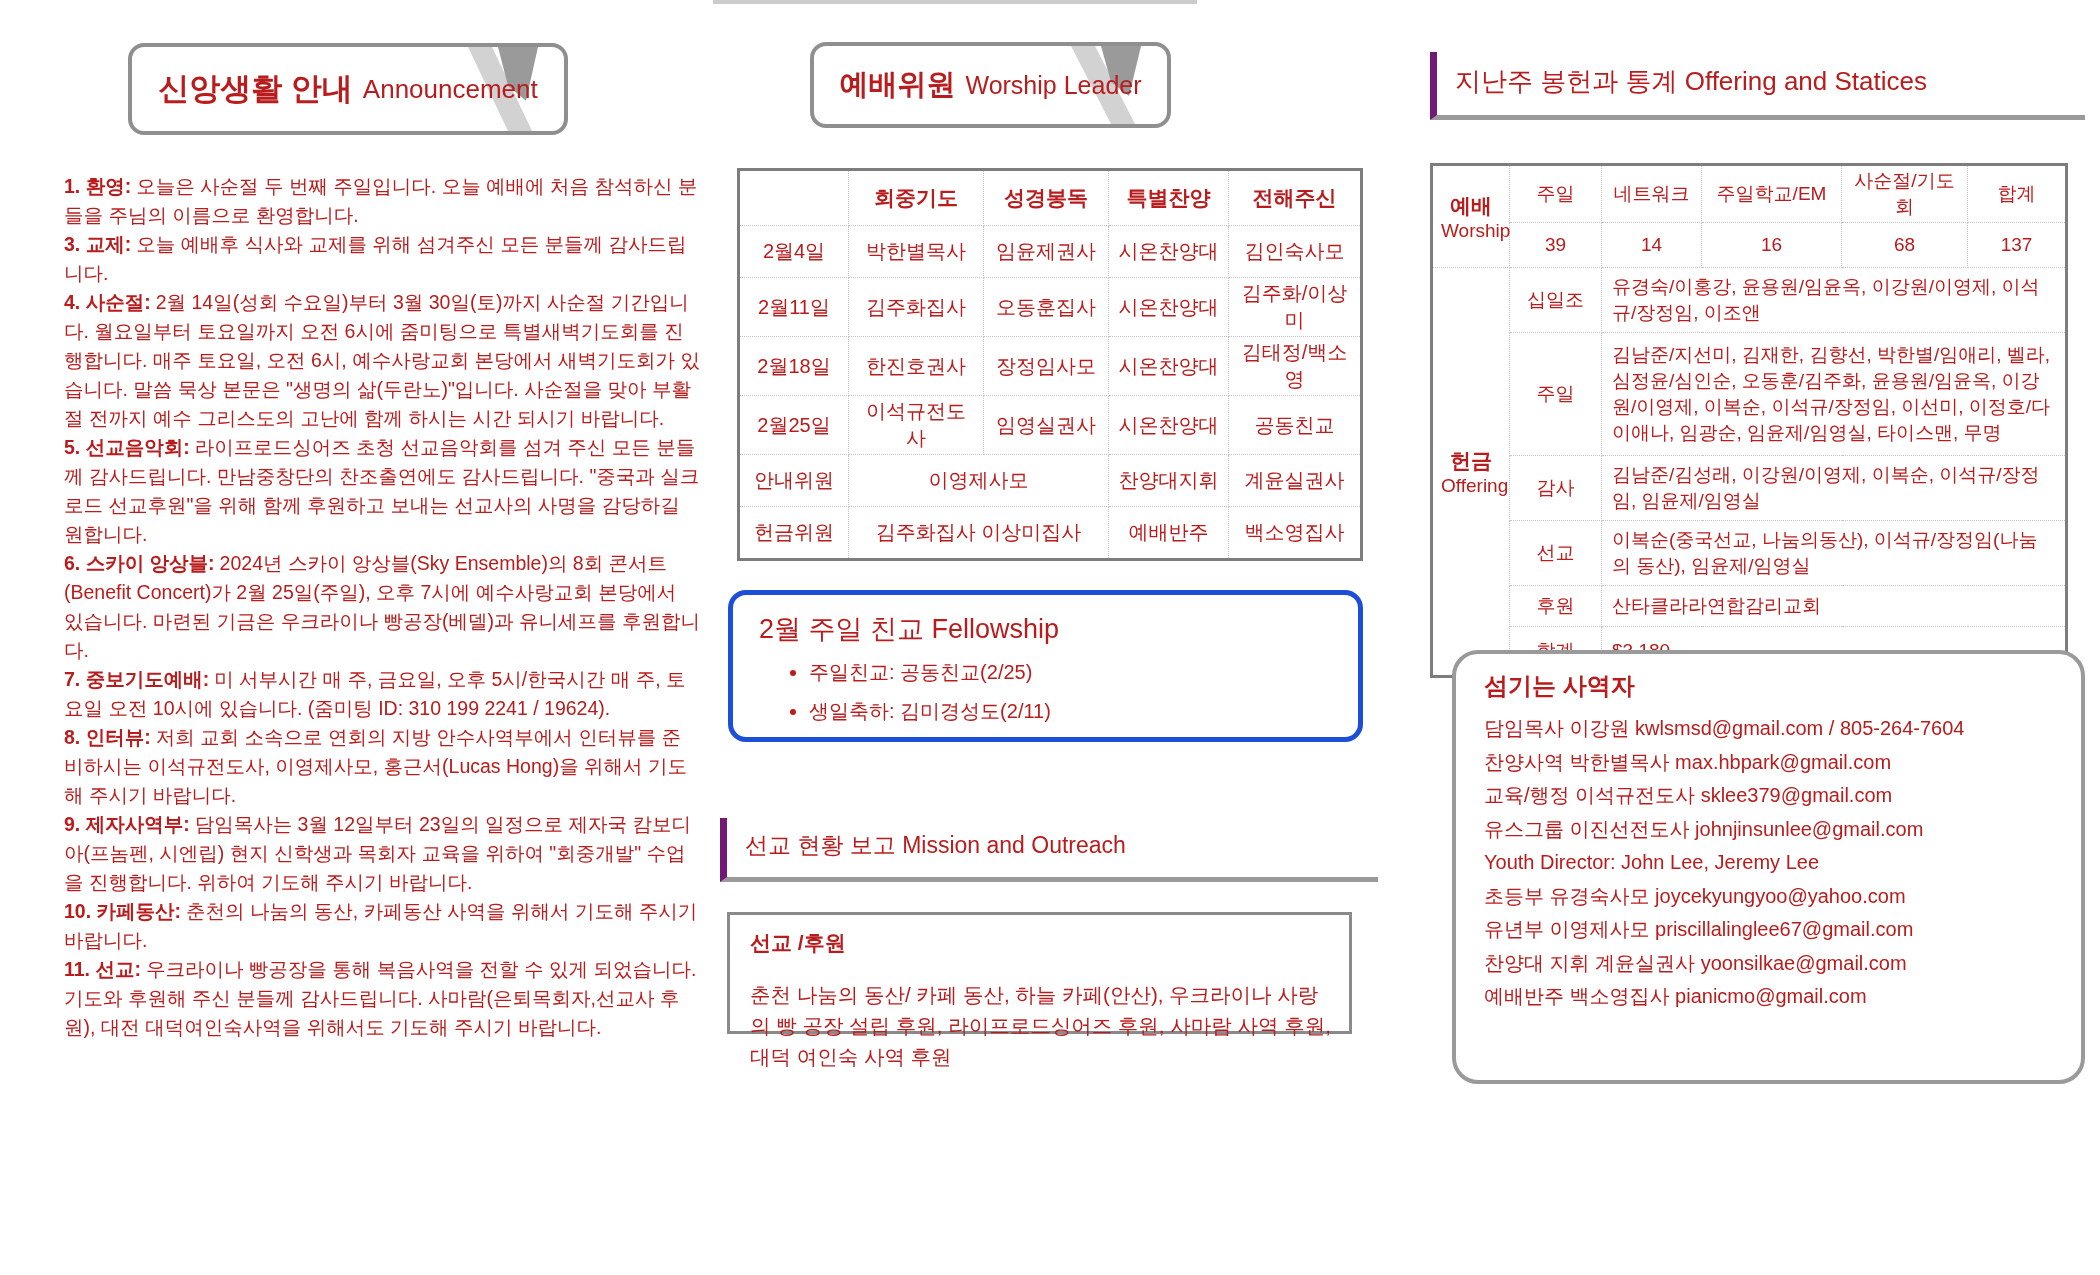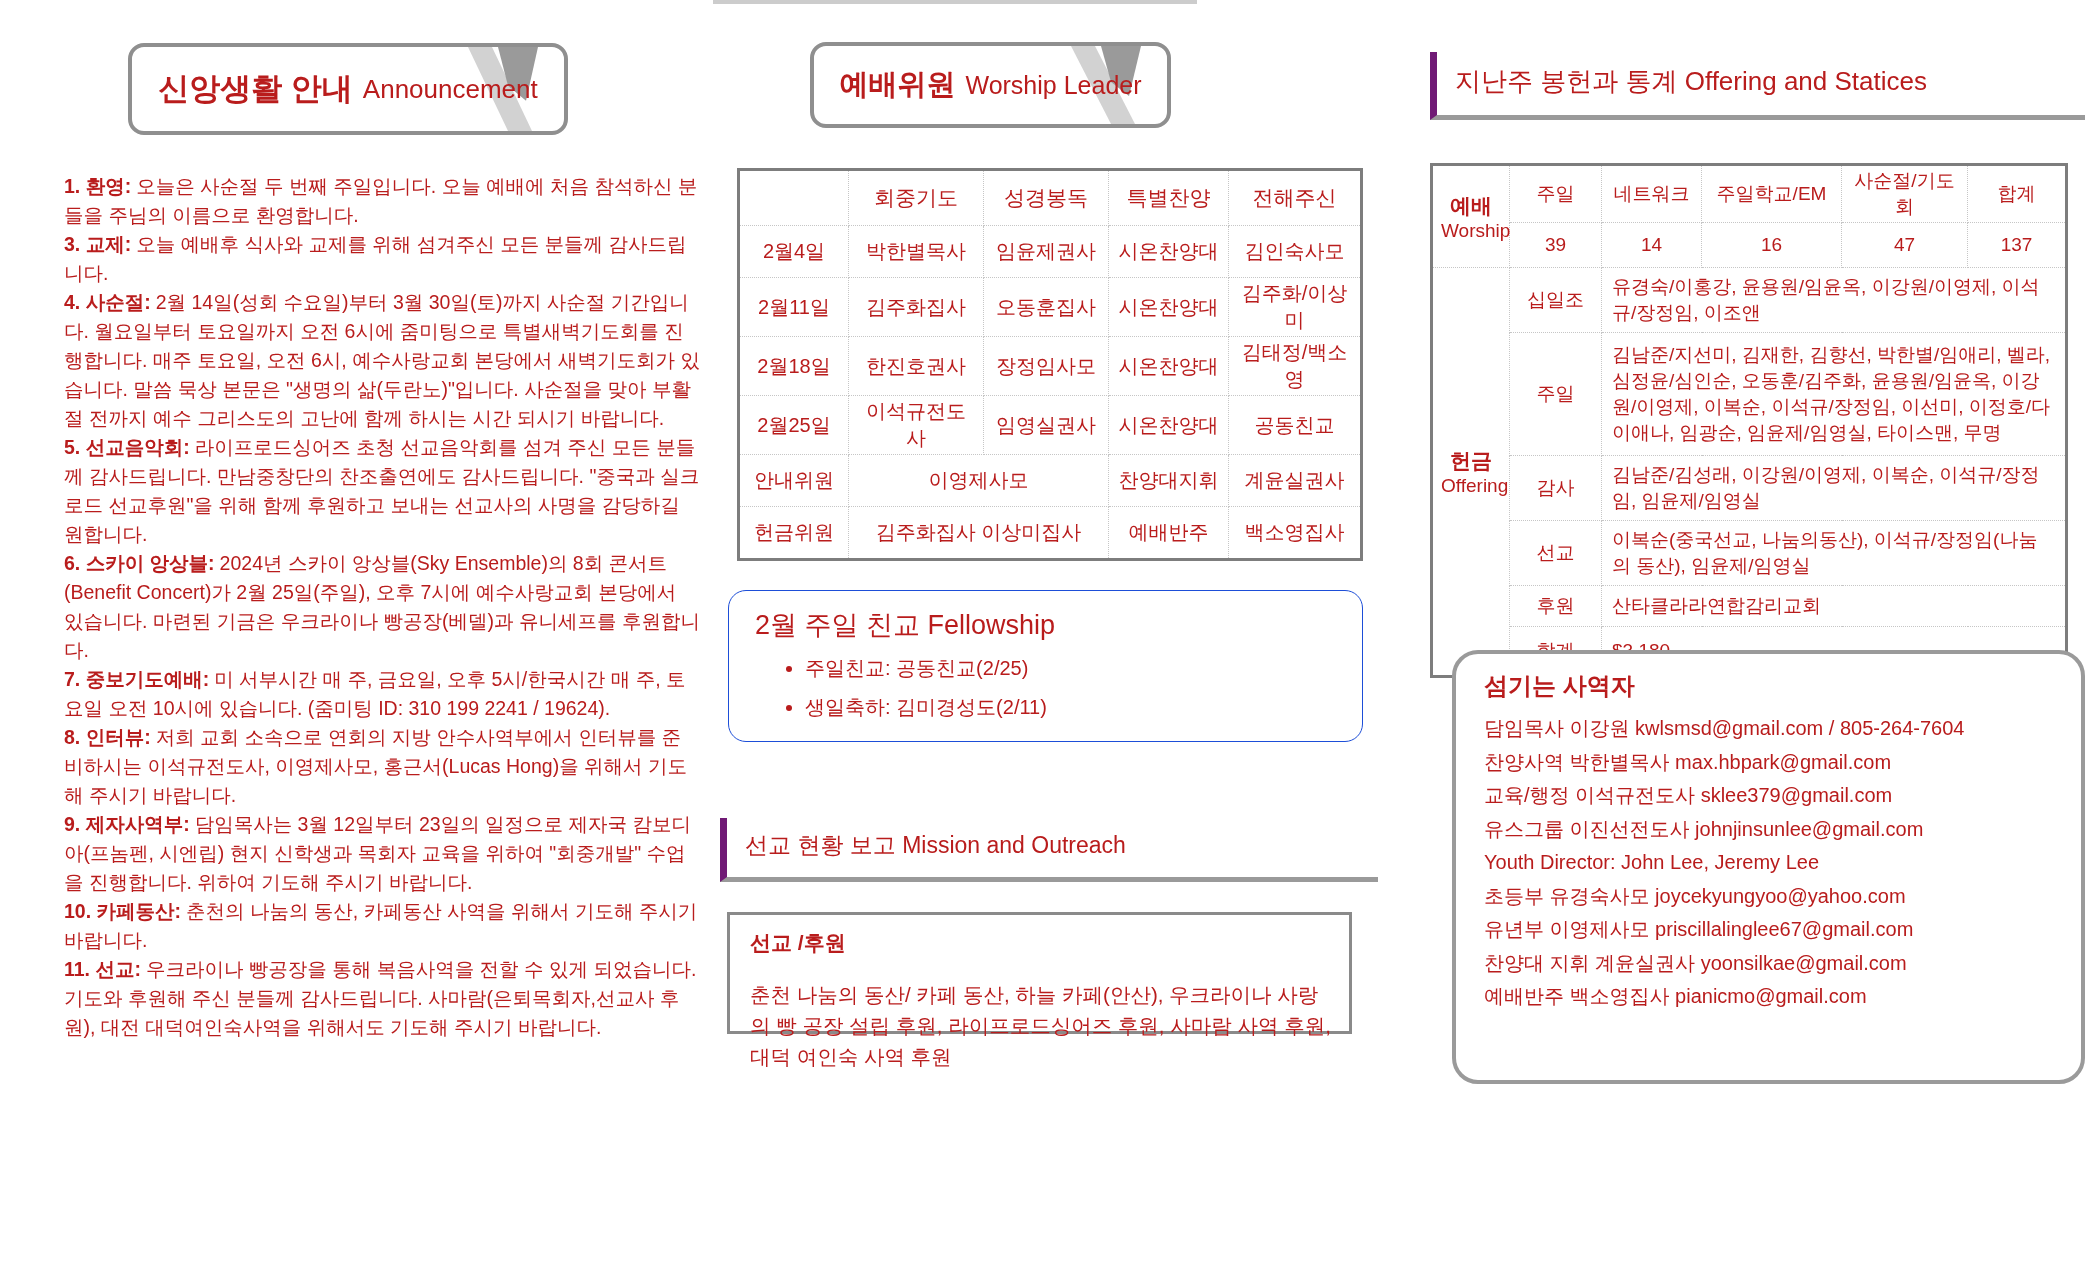--- a/index.html
+++ b/index.html
@@ -24,33 +24,33 @@
   .bar-heading{
     position:absolute;border-left:7px solid #701a75;border-bottom:5px solid #9a9a9a;
     font-weight:normal;font-size:25px;padding:12px 0 16px 18px;background:#fff;
   }
   
   table.grid{border-collapse:collapse;table-layout:fixed;background:#fff;}
   table.grid{border:3px solid #7d7d7d;}
   table.grid td,table.grid th{border:1px dotted #c6c6c6;padding:2px 8px;vertical-align:middle;}
   
   .wl-table{position:absolute;left:737px;top:168px;width:623px;}
-  .wl-table th{font-weight:normal;font-size:21px;text-align:center;height:50px;}
+  .wl-table th{font-weight:bold;font-size:21px;text-align:center;height:50px;}
   .wl-table td{font-size:20px;text-align:center;height:47px;}
   
   .of-table{position:absolute;left:1430px;top:163px;width:635px;}
   .of-table td{font-size:19px;text-align:center;}
   .of-table .olabel{text-align:center;}
   .of-table .lbl-ko{font-weight:bold;font-size:21px;}
   .of-table .lbl-en{font-size:19px;}
   .of-table .otext{text-align:left;line-height:26px;padding:6px 10px;}
   .of-table .h46 td{height:40px;}
   
   .round-box{position:absolute;background:#fff;border-radius:18px;}
-  .fellowship{left:728px;top:590px;width:635px;height:152px;border:1px solid #1d4ed8;padding:0;box-sizing:border-box;}
+  .fellowship{left:728px;top:590px;width:635px;height:152px;border:5px solid #1d4ed8;padding:0;box-sizing:border-box;}
   .fellowship .fw-title{font-size:27px;margin:16px 0 6px 26px;}
   .fellowship ul{margin:0 0 0 76px;padding:0;font-size:20px;}
   .fellowship li{margin-top:12px;}
   .mission-box{position:absolute;left:727px;top:912px;width:625px;height:122px;border:3px solid #8a8a8a;background:#fff;box-sizing:border-box;padding:14px 14px 10px 20px;}
   .mission-box .mb-title{font-weight:bold;font-size:21px;margin-bottom:22px;}
   .mission-box .mb-text{font-size:20.5px;line-height:31px;}
   .ministers{left:1452px;top:650px;width:633px;height:434px;border:4px solid #9a9a9a;border-radius:26px;box-sizing:border-box;padding:16px 20px 0 28px;}
   .ministers .mi-title{font-weight:bold;font-size:24px;margin-bottom:10px;}
   .ministers .mi-line{font-size:20px;line-height:33.5px;}
   
@@ -188,21 +188,21 @@
       <td>주일</td>
       <td>네트워크</td>
       <td>주일학교/EM</td>
       <td>사순절/기도회</td>
       <td>합계</td>
     </tr>
     <tr class="h46">
       <td>39</td>
       <td>14</td>
       <td>16</td>
-      <td>47</td>
+      <td>68</td>
       <td>137</td>
     </tr>
     <tr>
       <td rowspan="6" class="olabel">
         <div class="lbl-ko">헌금</div>
         <div class="lbl-en">Offering</div>
       </td>
       <td style="height:58px;">십일조</td>
       <td colspan="4" class="otext">유경숙/이홍강, 윤용원/임윤옥, 이강원/이영제, 이석규/장정임, 이조앤</td>
     </tr>

